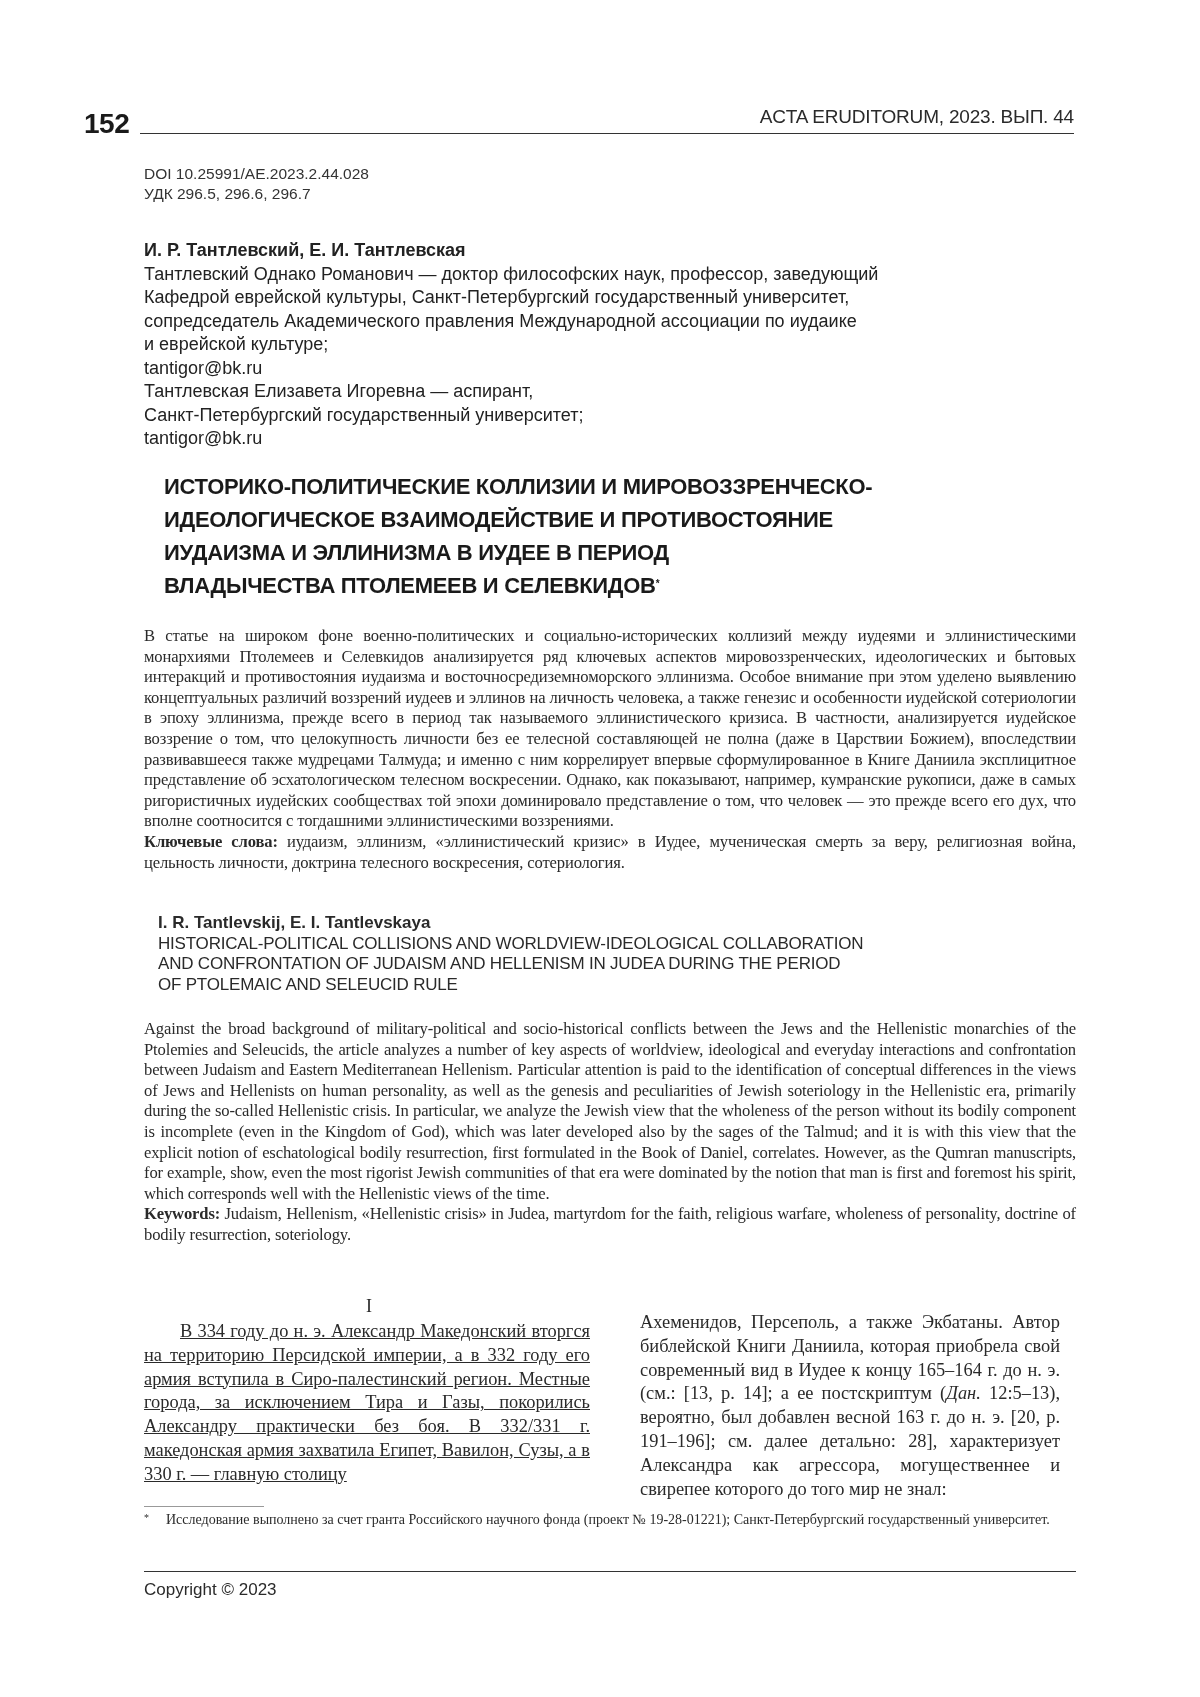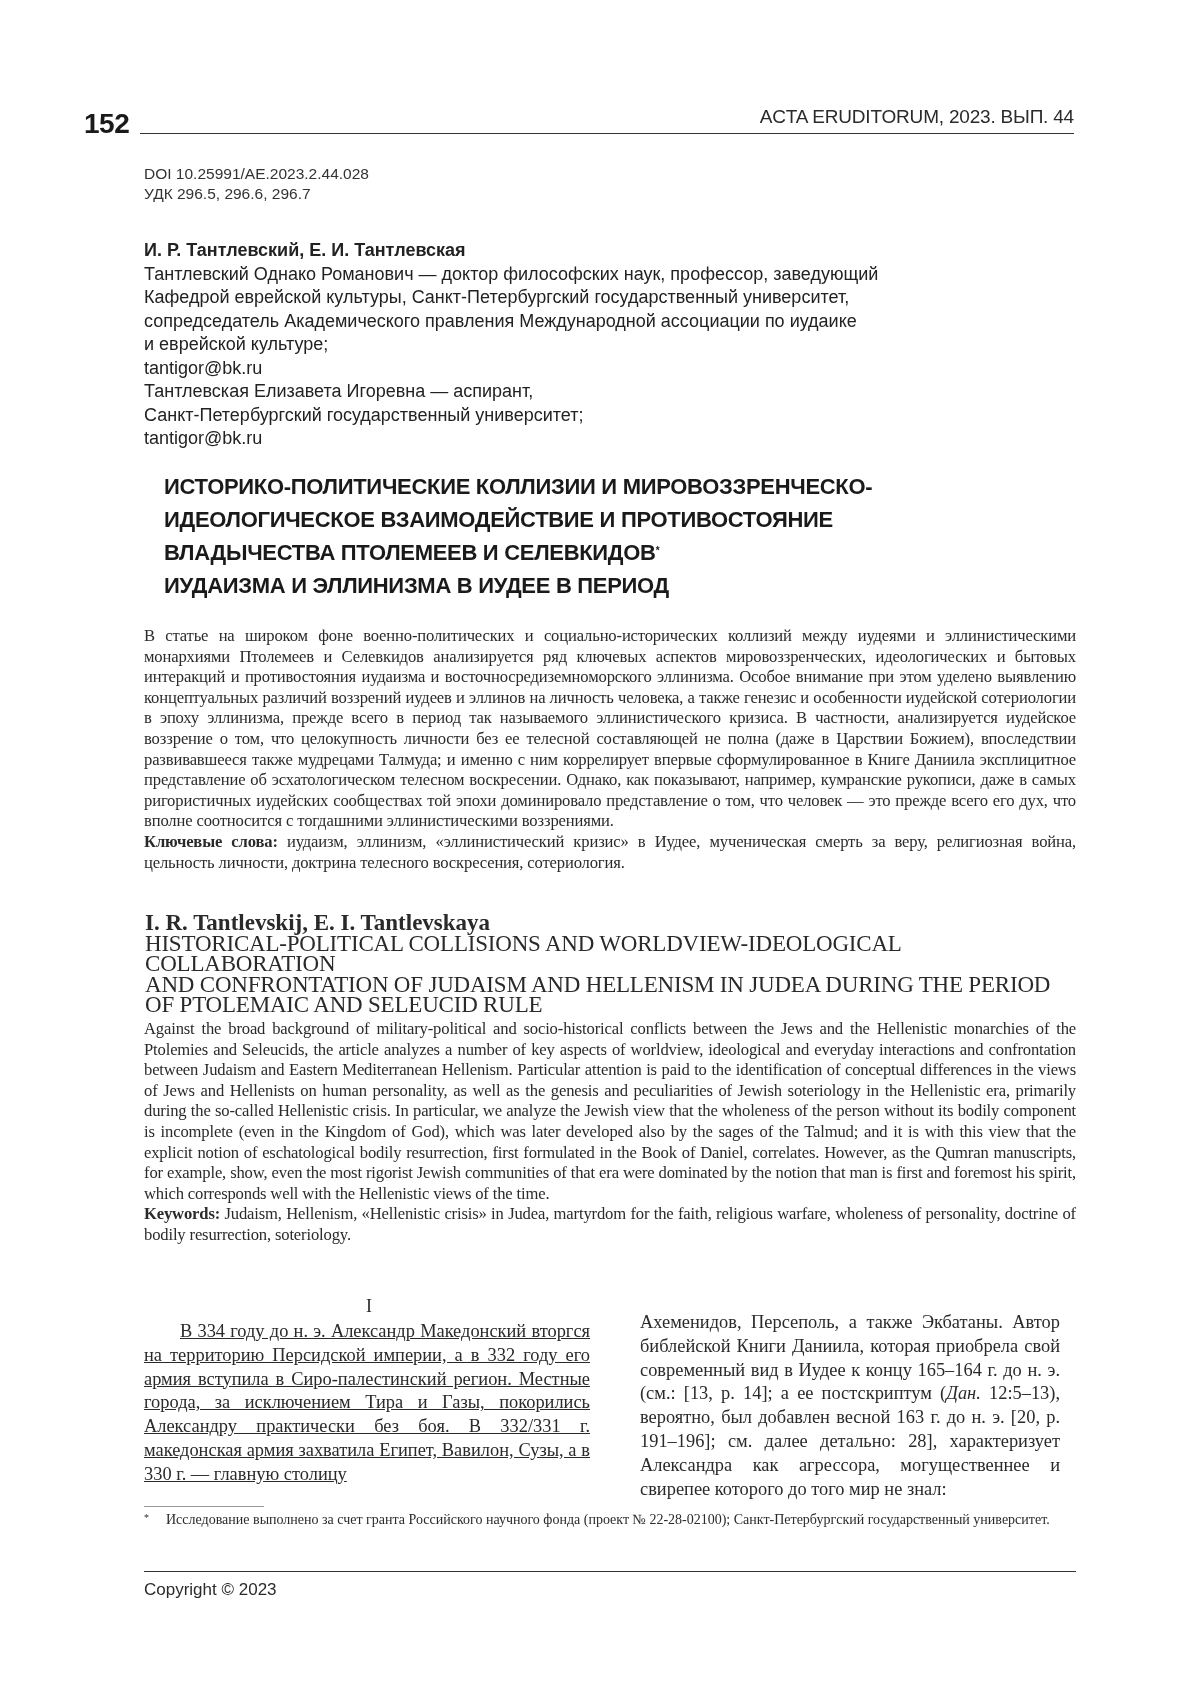--- a/index.html
+++ b/index.html
@@ -42,21 +42,21 @@
 
     .abstract-ru, .abstract-en {
       position: absolute; left: 144px; width: 932px;
       font-family: "Liberation Serif", serif; font-size: 16.6px; line-height: 20.6px;
       text-align: justify; color: #2a2a2a; letter-spacing: -0.15px;
     }
     .abstract-ru { top: 626px; }
     .abstract-en { top: 1019px; }
     .kw-label { font-weight: bold; }
 
-    .en-block { position: absolute; left: 145px; top: 913px; width: 932px; font-family: Liberation Serif, serif; font-size: 23px; line-height: 20.6px; color: #2a2a2a; }
+    .en-block { position: absolute; left: 158px; top: 913px; width: 932px; font-family: Liberation Sans, sans-serif; font-size: 17px; line-height: 20.6px; color: #2a2a2a; }
     .en-block .names { font-weight: bold; }
     .en-block .title-en { letter-spacing: -0.2px; }
 
     .section-num { position: absolute; left: 144px; top: 1296px; width: 450px; text-align: center; font-family: "Liberation Serif", serif; font-size: 18px; color: #2a2a2a; }
 
     .col {
       position: absolute; width: 446px;
       font-family: "Liberation Serif", serif; font-size: 18.4px; line-height: 23.8px;
       text-align: justify; color: #2a2a2a;
     }
@@ -101,22 +101,22 @@
     <span class="line">и еврейской культуре;</span>
     <span class="line">tantigor@bk.ru</span>
     <span class="line">Тантлевская Елизавета Игоревна — аспирант,</span>
     <span class="line">Санкт-Петербургский государственный университет;</span>
     <span class="line">tantigor@bk.ru</span>
   </div>
 
   <div class="title-ru">
     <span class="line">ИСТОРИКО-ПОЛИТИЧЕСКИЕ КОЛЛИЗИИ И МИРОВОЗЗРЕНЧЕСКО-</span>
     <span class="line">ИДЕОЛОГИЧЕСКОЕ ВЗАИМОДЕЙСТВИЕ И ПРОТИВОСТОЯНИЕ</span>
+    <span class="line">ИУДАИЗМА И ЭЛЛИНИЗМА В ИУДЕЕ В ПЕРИОД</span>
     <span class="line"><span>ВЛАДЫЧЕСТВА ПТОЛЕМЕЕВ И СЕЛЕВКИДОВ</span><sup>*</sup></span>
-    <span class="line">ИУДАИЗМА И ЭЛЛИНИЗМА В ИУДЕЕ В ПЕРИОД</span>
   </div>
 
   <div class="abstract-ru">
     <span>В статье на широком фоне военно-политических и социально-исторических коллизий между иудеями и эллинистическими монархиями Птолемеев и Селевкидов анализируется ряд ключевых аспектов мировоззренческих, идеологических и бытовых интеракций и противостояния иудаизма и восточносредиземноморского эллинизма. Особое внимание при этом уделено выявлению концептуальных различий воззрений иудеев и эллинов на личность человека, а также генезис и особенности иудейской сотериологии в эпоху эллинизма, прежде всего в период так называемого эллинистического кризиса. В частности, анализируется иудейское воззрение о том, что целокупность личности без ее телесной составляющей не полна (даже в Царствии Божием), впоследствии развивавшееся также мудрецами Талмуда; и именно с ним коррелирует впервые сформулированное в Книге Даниила эксплицитное представление об эсхатологическом телесном воскресении. Однако, как показывают, например, кумранские рукописи, даже в самых ригористичных иудейских сообществах той эпохи доминировало представление о том, что человек — это прежде всего его дух, что вполне соотносится с тогдашними эллинистическими воззрениями.</span><br>
     <span class="kw-label">Ключевые слова:</span><span> иудаизм, эллинизм, «эллинистический кризис» в Иудее, мученическая смерть за веру, религиозная война, цельность личности, доктрина телесного воскресения, сотериология.</span>
   </div>
 
   <div class="en-block">
     <span class="line names">I. R. Tantlevskij, E. I. Tantlevskaya</span>
     <span class="line title-en">HISTORICAL-POLITICAL COLLISIONS AND WORLDVIEW-IDEOLOGICAL COLLABORATION</span>
@@ -135,18 +135,18 @@
     <p>В 334 году до н. э. Александр Македонский вторгся на территорию Персидской империи, а в 332 году его армия вступила в Сиро-палестинский регион. Местные города, за исключением Тира и Газы, покорились Александру практически без боя. В 332/331 г. македонская армия захватила Египет, Вавилон, Сузы, а в 330 г. — главную столицу</p>
   </div>
 
   <div class="col col-right">
     <p><span>Ахеменидов, Персеполь, а также Экбатаны. Автор библейской Книги Даниила, которая приобрела свой современный вид в Иудее к концу 165–164 г. до н. э. (см.: [13, p. 14]; а ее постскриптум (</span><em>Дан.</em><span> 12:5–13), вероятно, был добавлен весной 163 г. до н. э. [20, p. 191–196]; см. далее детально: 28], характеризует Александра как агрессора, могущественнее и свирепее которого до того мир не знал:</span></p>
   </div>
 
   <div class="fn-rule"></div>
   <div class="footnote">
     <span class="mark">*</span>
-    <span class="fn-text">Исследование выполнено за счет гранта Российского научного фонда (проект № 22-28-02100); Санкт-Петербургский государственный университет.</span>
+    <span class="fn-text">Исследование выполнено за счет гранта Российского научного фонда (проект № 19-28-01221); Санкт-Петербургский государственный университет.</span>
   </div>
 
   <div class="foot-rule"></div>
   <div class="copyright">Copyright © 2023</div>
 </div>
 
 </body></html>

